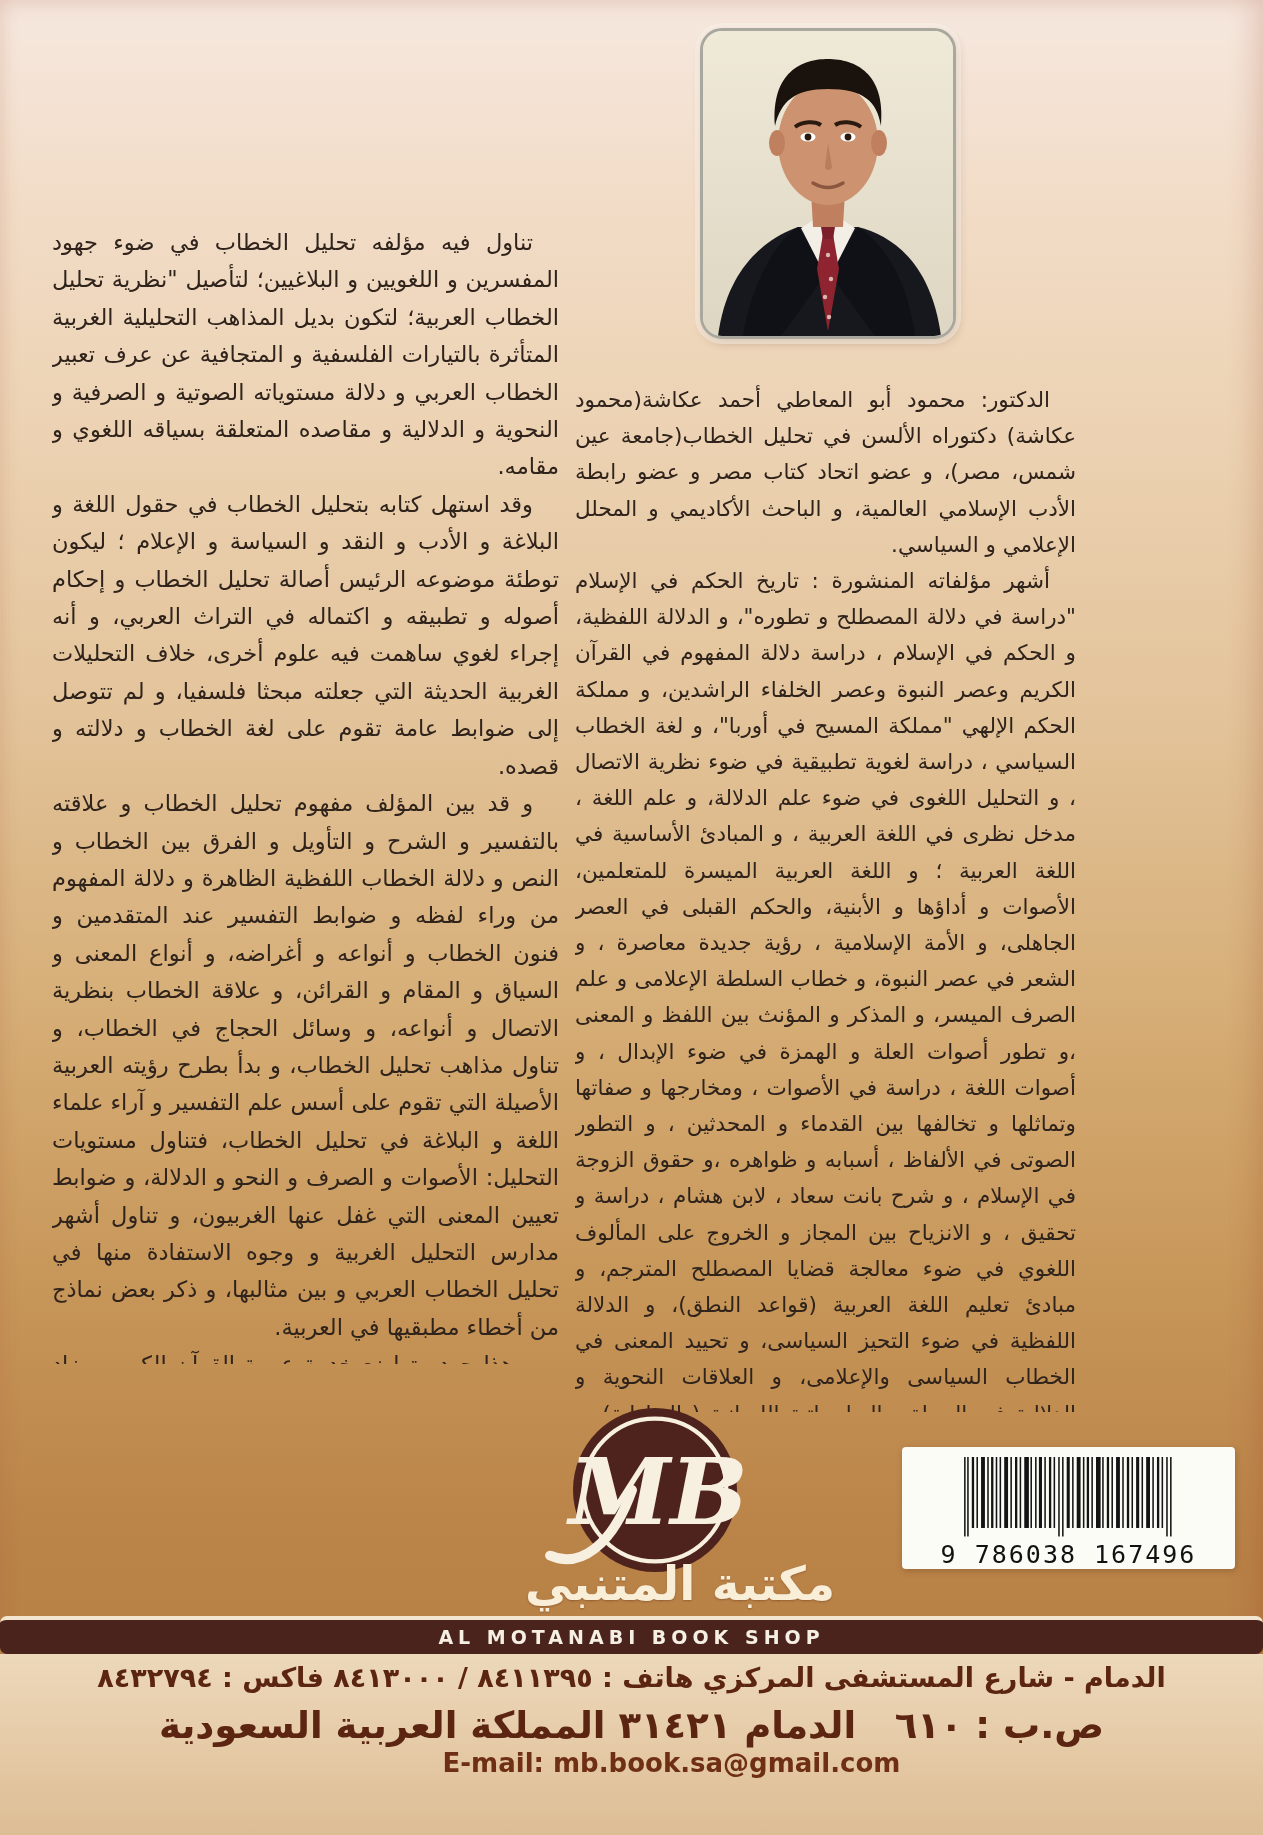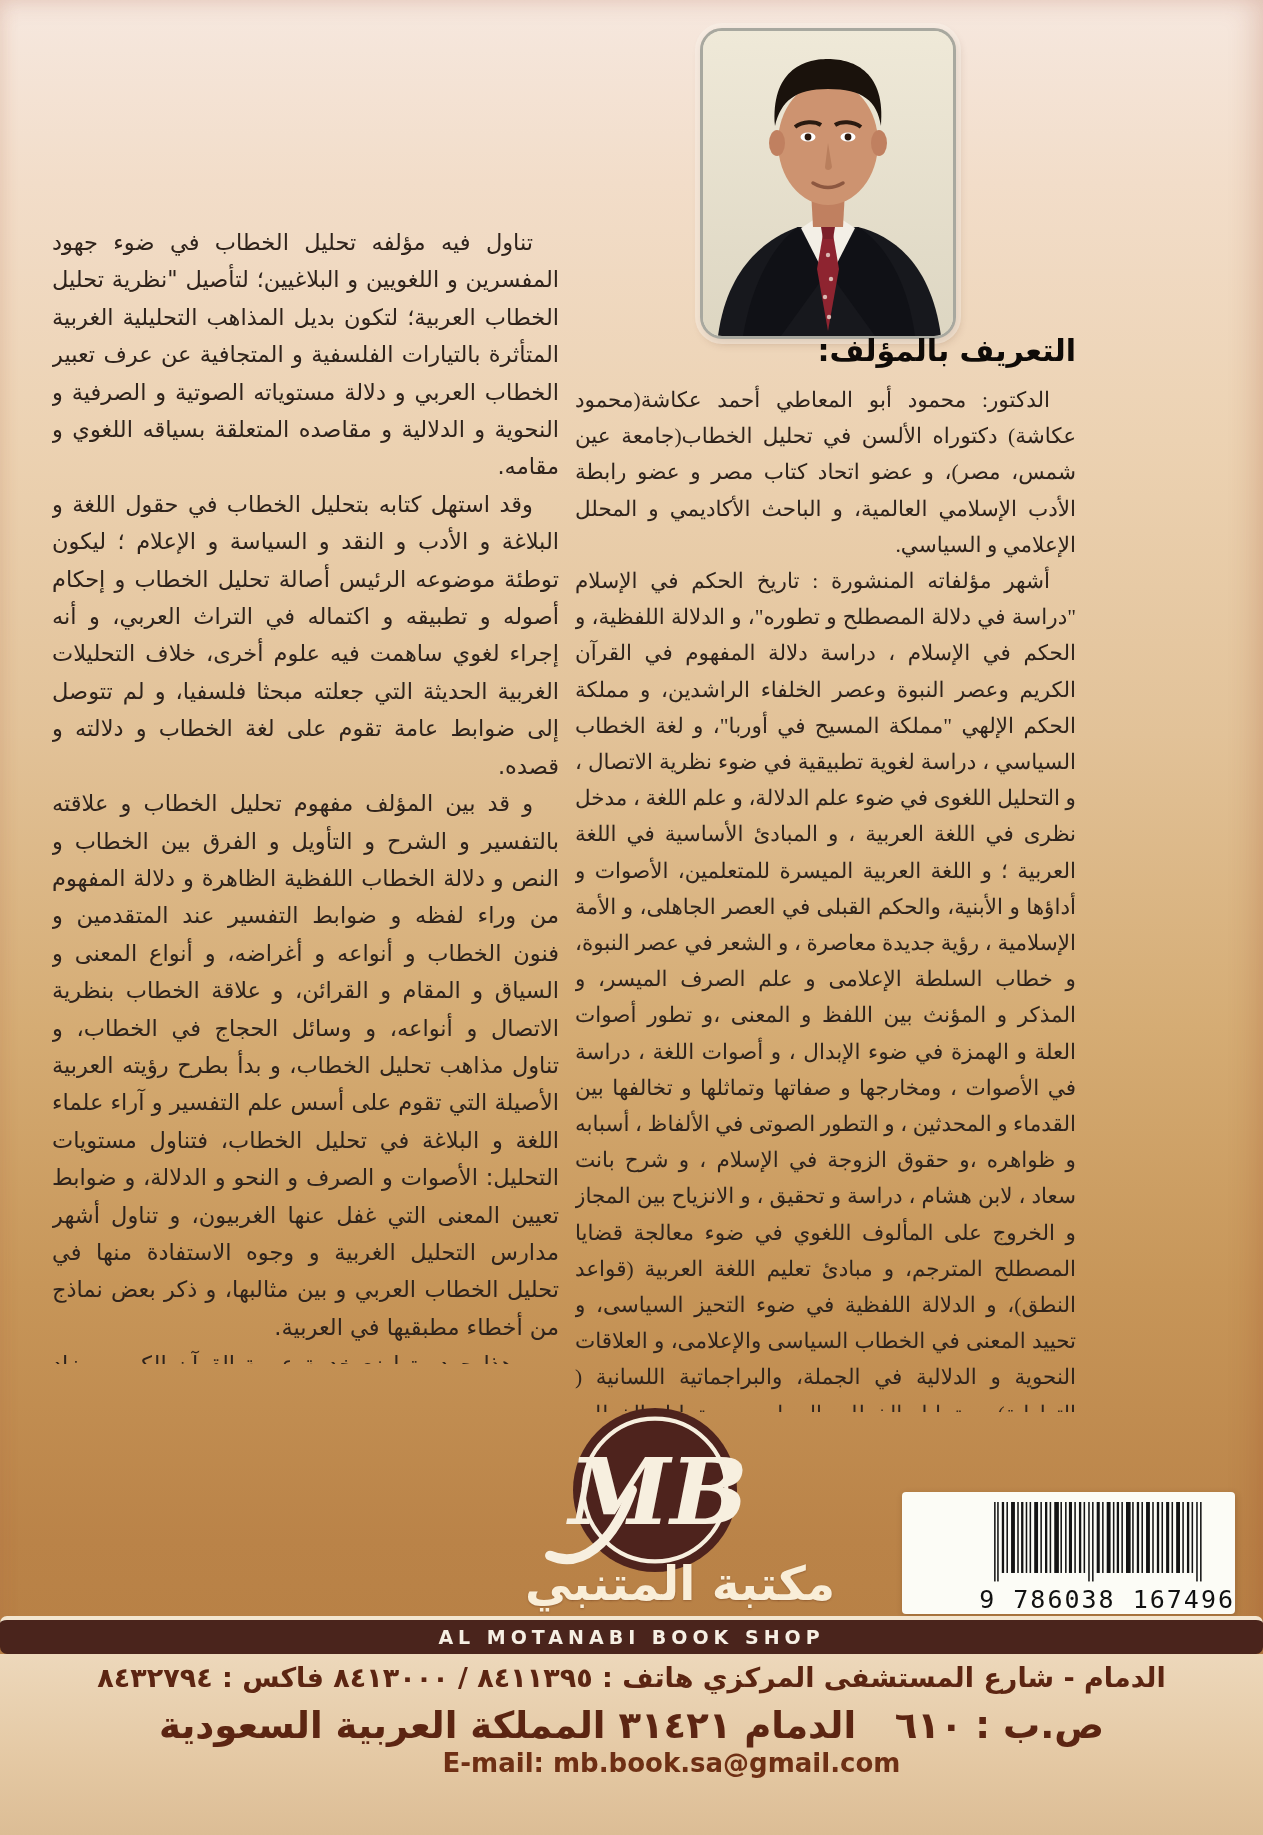--- a/index.html
+++ b/index.html
@@ -21,42 +21,42 @@
   }
   .photo-frame svg{display:block; width:100%; height:100%;}
   
   .col{position:absolute; direction:rtl; color:#2f231b;}
   .col-heading{font-weight:bold; color:#0f0b08; text-align:right;}
   #book-col-heading{left:52px; top:158px; width:507px; font-size:39px; line-height:1.2;}
   #book-col-body{left:52px; top:224px; width:507px; height:1140px; overflow:hidden;
      font-size:22.5px; line-height:37.4px; text-align:justify;}
   #author-col-heading{left:575px; top:333px; width:501px; font-size:30px; line-height:1.2;}
   #author-col-body{left:575px; top:382px; width:501px; height:1030px; overflow:hidden;
-     font-size:21.5px; line-height:36.2px; text-align:justify;font-family:Liberation Serif, serif;}
+     font-size:21.5px; line-height:36.2px; text-align:justify;}
   .col p{margin:0; text-indent:26px;}
   
   .logo-circle{position:absolute; left:573px; top:1408px; width:164px; height:164px;}
   .logo-circle svg{overflow:visible; display:block;}
   .publisher-ar{
     position:absolute; left:435px; top:1556px; width:400px;
     text-align:right; font-size:47px; font-weight:bold; color:#f9eed8;
     direction:rtl; text-shadow:0 1px 2px rgba(90,40,20,.35);
   }
   .banner{
     position:absolute; left:0; top:1616px; width:1263px; height:38px;
     background:#4a241c; border-top:4px solid #f3e6d0; box-sizing:border-box;
     display:flex; align-items:center; justify-content:center;border-radius:7px;
   }
   .banner span{color:#f6efe3; font-size:19px; font-weight:bold; letter-spacing:5px;}
   
   .barcode-box{
     position:absolute; left:902px; top:1447px; width:333px; height:122px;
     background:#fcfcf6; border-radius:4px; box-shadow:1px 2px 6px rgba(70,35,15,.25);
-    display:flex; flex-direction:column; align-items:flex-end; justify-content:flex-start;
-    padding-top:10px; box-sizing:border-box;margin-top:45px;
+    display:flex; flex-direction:column; align-items:center; justify-content:flex-start;
+    padding-top:10px; box-sizing:border-box;
   }
   .barcode-box svg{display:block;}
   .barcode-num{
     font-family:"DejaVu Sans Mono", monospace; font-size:25px; color:#111;
     letter-spacing:2px; margin-top:2px;
   }
   
   .bottom-zone{
     position:absolute; left:0; top:1654px; width:1263px; height:181px;
     background:linear-gradient(180deg,#edd8bb 0%, #e4c8a3 60%, #dcbd95 100%);
@@ -110,21 +110,20 @@
       <ellipse cx="105" cy="106" rx="7.5" ry="4.5" fill="#fff"></ellipse>
         <circle cx="105" cy="106" r="3.4" fill="#2c190e"></circle>
       <ellipse cx="145" cy="106" rx="7.5" ry="4.5" fill="#fff"></ellipse>
         <circle cx="145" cy="106" r="3.4" fill="#2c190e"></circle>
 
       <path d="M125 112 L122 136 C 122 140 128 140 129 136 Z" fill="#b97f5d"></path>
       <path d="M110 152 C 120 158 130 158 140 152" stroke="#8c5740" stroke-width="3.5" fill="none" stroke-linecap="round"></path>
     </svg>
   </div>
 
-  <div class="col col-heading" id="author-col-heading">التعريف بالمؤلف:</div>
   <div class="col" id="author-col-body">
     <p>الدكتور: محمود أبو المعاطي أحمد عكاشة(محمود عكاشة) دكتوراه الألسن في تحليل الخطاب(جامعة عين شمس، مصر)، و عضو اتحاد كتاب مصر و عضو رابطة الأدب الإسلامي العالمية، و الباحث الأكاديمي و المحلل الإعلامي و السياسي.</p>
     <p>أشهر مؤلفاته المنشورة : تاريخ الحكم في الإسلام "دراسة في دلالة المصطلح و تطوره"، و الدلالة اللفظية، و الحكم في الإسلام ، دراسة دلالة المفهوم في القرآن الكريم وعصر النبوة وعصر الخلفاء الراشدين، و مملكة الحكم الإلهي "مملكة المسيح في أوربا"، و لغة الخطاب السياسي ، دراسة لغوية تطبيقية في ضوء نظرية الاتصال ، و التحليل اللغوى في ضوء علم الدلالة، و علم اللغة ، مدخل نظرى في اللغة العربية ، و المبادئ الأساسية في اللغة العربية ؛ و اللغة العربية الميسرة للمتعلمين، الأصوات و أداؤها و الأبنية، والحكم القبلى في العصر الجاهلى، و الأمة الإسلامية ، رؤية جديدة معاصرة ، و الشعر في عصر النبوة، و خطاب السلطة الإعلامى و علم الصرف الميسر، و المذكر و المؤنث بين اللفظ و المعنى ،و تطور أصوات العلة و الهمزة في ضوء الإبدال ، و أصوات اللغة ، دراسة في الأصوات ، ومخارجها و صفاتها وتماثلها و تخالفها بين القدماء و المحدثين ، و التطور الصوتى في الألفاظ ، أسبابه و ظواهره ،و حقوق الزوجة في الإسلام ، و شرح بانت سعاد ، لابن هشام ، دراسة و تحقيق ، و الانزياح بين المجاز و الخروج على المألوف اللغوي في ضوء معالجة قضايا المصطلح المترجم، و مبادئ تعليم اللغة العربية (قواعد النطق)، و الدلالة اللفظية في ضوء التحيز السياسى، و تحييد المعنى في الخطاب السياسى والإعلامى، و العلاقات النحوية و الدلالية في الجملة، والبراجماتية اللسانية ( التداولية)، و تحليل الخطاب السياسى، و تحليل الخطاب في ضوء نظرية أحداث اللغة، و تحليل النص، دراسة في الروابط النصية، و له بحوث منشورة في دوريات و مقالات في الصحف في اللغة و الأدب و النقد و تحليل الخطاب السياسي و في موضوعات عامة.</p>
   </div>
 
   <div class="col" id="book-col-body">
     <p>تناول فيه مؤلفه تحليل الخطاب في ضوء جهود المفسرين و اللغويين و البلاغيين؛ لتأصيل "نظرية تحليل الخطاب العربية؛ لتكون بديل المذاهب التحليلية الغربية المتأثرة بالتيارات الفلسفية و المتجافية عن عرف تعبير الخطاب العربي و دلالة مستوياته الصوتية و الصرفية و النحوية و الدلالية و مقاصده المتعلقة بسياقه اللغوي و مقامه.</p>
     <p>وقد استهل كتابه بتحليل الخطاب في حقول اللغة و البلاغة و الأدب و النقد و السياسة و الإعلام ؛ ليكون توطئة موضوعه الرئيس أصالة تحليل الخطاب و إحكام أصوله و تطبيقه و اكتماله في التراث العربي، و أنه إجراء لغوي ساهمت فيه علوم أخرى، خلاف التحليلات الغربية الحديثة التي جعلته مبحثا فلسفيا، و لم تتوصل إلى ضوابط عامة تقوم على لغة الخطاب و دلالته و قصده.</p>
     <p>و قد بين المؤلف مفهوم تحليل الخطاب و علاقته بالتفسير و الشرح و التأويل و الفرق بين الخطاب و النص و دلالة الخطاب اللفظية الظاهرة و دلالة المفهوم من وراء لفظه و ضوابط التفسير عند المتقدمين و فنون الخطاب و أنواعه و أغراضه، و أنواع المعنى و السياق و المقام و القرائن، و علاقة الخطاب بنظرية الاتصال و أنواعه، و وسائل الحجاج في الخطاب، و تناول مذاهب تحليل الخطاب، و بدأ بطرح رؤيته العربية الأصيلة التي تقوم على أسس علم التفسير و آراء علماء اللغة و البلاغة في تحليل الخطاب، فتناول مستويات التحليل: الأصوات و الصرف و النحو و الدلالة، و ضوابط تعيين المعنى التي غفل عنها الغربيون، و تناول أشهر مدارس التحليل الغربية و وجوه الاستفادة منها في تحليل الخطاب العربي و بين مثالبها، و ذكر بعض نماذج من أخطاء مطبقيها في العربية.</p>
     <p>و هذا جهد متواضع خدمة عربية القرآن الكريم و زاد الباحثين عن حقيقة القصد و منهج سديد، سائل الله عز وجل العفو و العافية و السداد و حسن الخاتمة. آمين!</p>

